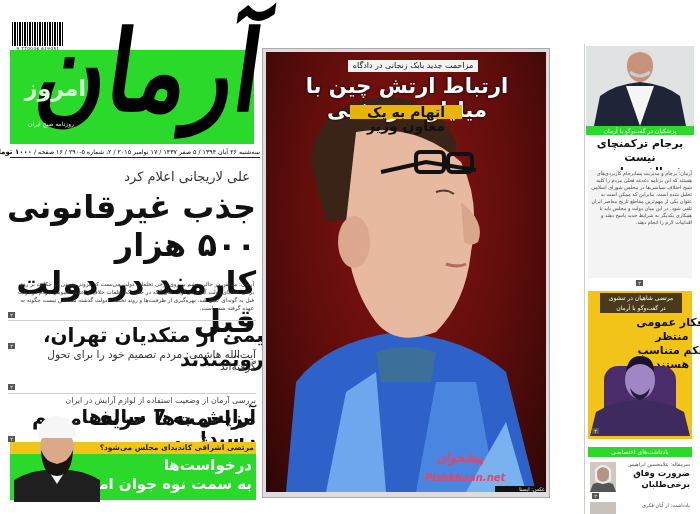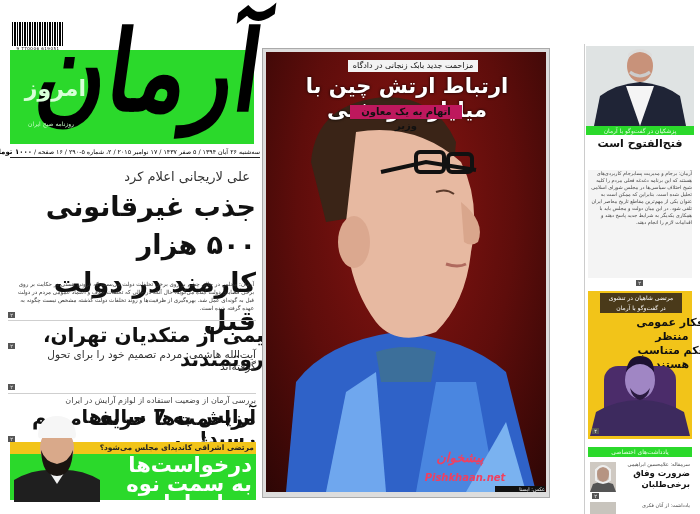--- a/index.html
+++ b/index.html
@@ -13,41 +13,41 @@
   #barcode-num { left:12px; top:46px; width:52px; font-size:4px; color:#000; text-align:center; letter-spacing:.5px; }
   #mast-green { left:10px; top:50px; width:244px; height:94px; background:#2bd92b; }
   #mast-logo { left:70px; top:14px; width:190px; height:140px; font-family:"DejaVu Serif", serif; font-weight:bold; font-size:96px; line-height:120px; color:#000; transform:skewX(-8deg) scaleY(1.15); }
   #mast-sub { left:16px; top:76px; width:70px; font-size:22px; font-weight:bold; color:#d8ffd8; }
   #mast-tag { left:24px; top:120px; width:50px; font-size:6px; color:#c8ffc8; }
   #mast-date { left:10px; top:148px; width:250px; font-size:6.3px; color:#000; border-bottom:1px solid #222; padding-bottom:1px; white-space:nowrap; }
   #mast-price { font-weight:bold; font-size:7px; }
 
   
   #kicker-lead { left:40px; top:169px; width:210px; font-size:13px; color:#333; }
-  #head-lead { left:6px; top:188px; width:250px; font-size:27px; font-weight:bold; line-height:38px; color:#111; letter-spacing:-1px; }
+  #head-lead { left:6px; top:188px; width:250px; font-size:32px; font-weight:bold; line-height:38px; color:#111; letter-spacing:-1px; }
   #body-lead { left:8px; top:280px; width:246px; height:40px; font-size:5.6px; line-height:8px; color:#333; }
   .page-tag { width:7px; height:6px; background:#555; color:#fff; font-size:5px; line-height:6px; text-align:center; }
   .rule { height:1px; background:#cfcfcf; }
   #head-2 { left:22px; top:323px; width:250px; font-size:20px; font-weight:bold; color:#111; letter-spacing:-.5px; }
   #kicker-3 { left:20px; top:348px; width:236px; font-size:10.5px; color:#333; }
   #head-3 { left:6px; top:362px; width:250px; font-size:20px; font-weight:bold; color:#111; letter-spacing:-.5px;margin-top:44px; }
   #kicker-4 { left:40px; top:396px; width:216px; font-size:8px; color:#444; }
   #head-4 { left:60px; top:405px; width:196px; font-size:19px; font-weight:bold; color:#111; }
   #box-yellow { left:10px; top:442px; width:246px; height:12px; background:#f2c419; }
   #box-yellow-text { left:60px; top:443px; width:194px; font-size:7.5px; color:#222; font-weight:bold; }
   #box-green { left:10px; top:454px; width:246px; height:46px; background:#2bd92b; }
-  #box-green-text { left:80px; top:456px; width:172px; font-size:21px; font-weight:bold; color:#fff; line-height:19px; }
+  #box-green-text { left:80px; top:456px; width:172px; font-size:15px; font-weight:bold; color:#fff; line-height:19px; }
   #cleric-photo { left:14px; top:410px; width:86px; height:92px; }
 
   
   #photo-frame { left:262px; top:48px; width:286px; height:448px; border:1px solid #aaa; background:#ddd; }
   #photo { left:266px; top:52px; width:280px; height:440px; background:radial-gradient(ellipse at 50% 35%, #8a1512 0%, #5e0d0b 55%, #2d0605 100%); overflow:hidden; }
   #photo-kicker { left:348px; top:60px; width:130px; height:12px; background:#f3f3f3; color:#111; font-size:8px; line-height:12px; }
   #photo-head { left:270px; top:74px; width:274px; font-size:21px; font-weight:bold; color:#fff; text-shadow:0 0 3px #000; }
-  #photo-sub { left:350px; top:105px; width:112px; height:14px; background:#be185d; color:#111; font-size:10px; line-height:14px; font-weight:bold; }
+  #photo-sub { left:350px; top:105px; width:112px; height:14px; background:#eab308; color:#111; font-size:14px; line-height:14px; font-weight:bold; }
   #watermark-fa { left:430px; top:450px; width:60px; font-size:13px; color:#f04060; font-weight:bold; font-style:italic; }
   #watermark-en { left:420px; top:472px; width:90px; font-size:10px; color:#f04060; font-weight:bold; font-style:italic; }
   #photo-credit { left:495px; top:486px; width:50px; font-size:5px; color:#fff; background:#111; }
 
   
   #right-rule { left:584px; top:44px; width:1px; height:470px; background:#ccc; }
   #r-photo { left:586px; top:46px; width:108px; height:80px; background:#dfe3e3; overflow:hidden; }
   #r-green-bar { left:586px; top:126px; width:108px; height:9px; background:#2bd92b; color:#e8ffe8; font-size:6px; line-height:9px; }
   #r-head { left:586px; top:137px; width:108px; font-size:11px; font-weight:bold; color:#111; line-height:14px; }
   #r-body { left:588px; top:170px; width:104px; height:108px; font-size:5px; line-height:7px; color:#444; background:#f4f4f4; }
@@ -142,20 +142,21 @@
   <svg width="108" height="80" viewBox="0 0 108 80">
     <path d="M8 80 L14 50 Q30 38 54 36 Q78 38 94 50 L100 80 Z" fill="#1f2436"></path>
     <path d="M40 40 L54 80 L68 40 Z" fill="#f5f5f5"></path>
     <ellipse cx="54" cy="20" rx="13" ry="16" fill="#c8927a"></ellipse>
     <path d="M42 12 Q54 0 66 12 L66 8 Q54 -2 42 8 Z" fill="#ddd"></path>
     <path d="M44 26 Q54 34 64 26" stroke="#ccc" stroke-width="3" fill="none"></path>
   </svg>
 </div>
 <div class="abs center" id="r-green-bar">پزشکیان در گفت‌وگو با آرمان</div>
 <div class="abs rtl center" id="r-head">
+  <div>برجام ترکمنچای نیست</div>
   <div>فتح‌الفتوح است</div>
 </div>
 <div class="abs rtl" id="r-body">آرمان: برجام و مدیریت پسابرجام کاربردی‌های هستند که این برنامه دغدغه فعلی مردم را کلیه شیخ احتلاف سیاسی‌ها در مجلس شورای اسلامی تحلیل شده است. بنابراین که ممکن است به عنوان یکی از مهم‌ترین مقاطع تاریخ معاصر ایران تلقی شود. در این میان دولت و مجلس باید با همکاری یکدیگر به شرایط جدید پاسخ دهند و اقدامات لازم را انجام دهند.</div>
 <div class="abs page-tag" style="left:636px;top:280px">۲</div>
 
 <div class="abs" id="r-yellow"></div>
 <div class="abs rtl center" id="r-yellow-kicker">
   <div>مرتضی شاهیان در تنشوی</div>
   <div>در گفت‌وگو با آرمان</div>
 </div>

